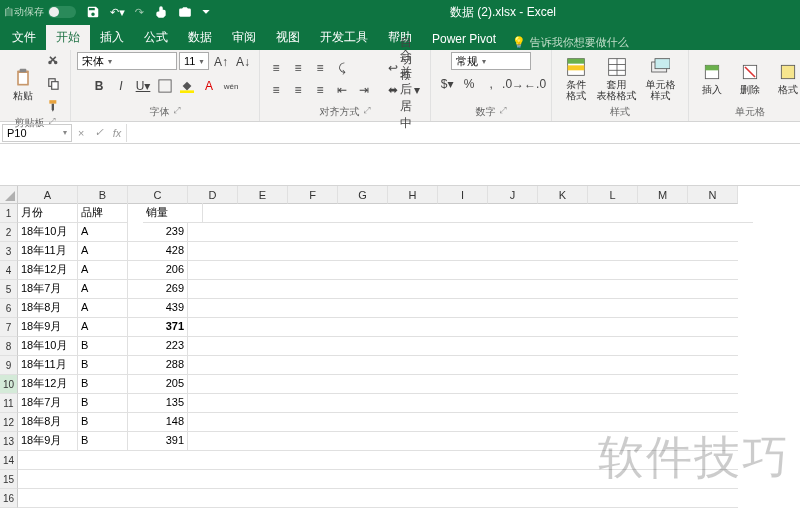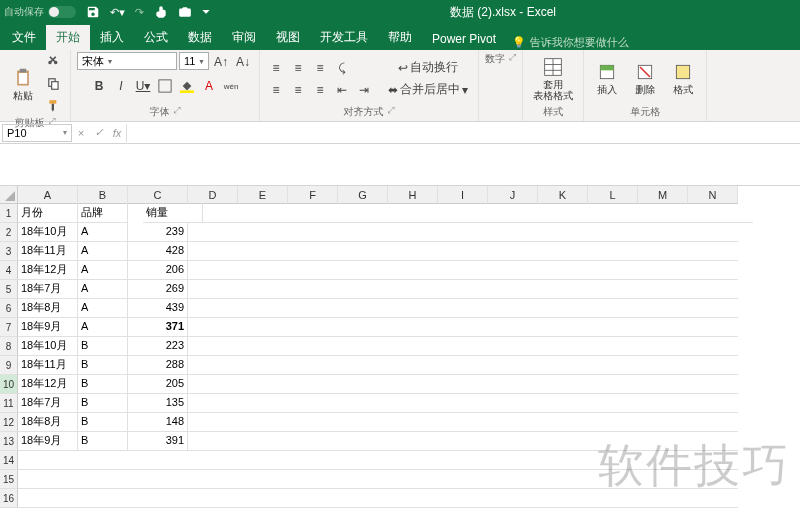--- a/index.html
+++ b/index.html
@@ -40,21 +40,21 @@
 .corner { width: 18px; height: 18px; background: #f0f0f0; border-right: 1px solid #ccc; border-bottom: 1px solid #ccc; position: relative; }
 .corner::after { content: ""; position: absolute; right: 2px; bottom: 2px; border: 5px solid transparent; border-right-color: #b0b0b0; border-bottom-color: #b0b0b0; }
 .rh { width: 18px; height: 19px; background: #f0f0f0; border-right: 1px solid #ccc; border-bottom: 1px solid #e0e0e0; text-align: center; font-size: 10px; color: #333; line-height: 19px; }
 .rh.sel { background: #d4ead8; }
 .cols { display: flex; flex-direction: column; }
 .colheads { display: flex; height: 18px; }
 .ch { background: #f0f0f0; border-right: 1px solid #e0e0e0; border-bottom: 1px solid #ccc; text-align: center; font-size: 11px; color: #333; line-height: 18px; }
 .datarow { display: flex; height: 19px; align-items: flex-end; }
 .cell { border-right: 1px solid #e0e0e0; border-bottom: 1px solid #e0e0e0; font-size: 11px; padding: 0 3px; line-height: 19px; overflow: hidden; white-space: nowrap; }
 .cell.num { text-align: right; }
-.watermark { position: absolute; right: 10px; bottom: 16px; font-size: 46px; color: rgba(0,0,0,0.2); font-family: "SimHei","Microsoft YaHei"; pointer-events: none; letter-spacing: 2px; }
+.watermark { position: absolute; right: 10px; bottom: 24px; font-size: 46px; color: rgba(0,0,0,0.2); font-family: "SimHei","Microsoft YaHei"; pointer-events: none; letter-spacing: 2px; }
 </style>
 </head>
 <body>
 
 <div class="titlebar">
   <div class="qat">
     <div class="autosave">
       <span>自动保存</span>
       <div class="toggle"></div>
     </div>
@@ -191,37 +191,64 @@
         <div class="row sbtn" style="width:auto;padding:0 4px"><span>⬌</span><span>合并后居中</span>▾</div>
       </div>
     </div>
     <div class="group-label">
         <span>对齐方式</span>
         <span class="launcher">⤢</span>
       </div>
   </div>
 
   <div class="group">
+    <div class="group-body col" style="gap:4px">
+      <div class="dd" style="width:80px">
+          <span>常规</span>
+        </div>
+      <div class="row">
+        <div class="sbtn">$▾</div>
+        <div class="sbtn">%</div>
+        <div class="sbtn">,</div>
+        <div class="sbtn">.0→</div>
+        <div class="sbtn">←.0</div>
+      </div>
+    </div>
     <div class="group-label">
         <span>数字</span>
         <span class="launcher">⤢</span>
       </div>
   </div>
 
   <div class="group">
     <div class="group-body">
+      <div class="big-btn">
+          <svg viewBox="0 0 24 24">
+            <rect x="2" y="2" width="20" height="20" fill="#fff" stroke="#555"></rect>
+            <rect x="2" y="2" width="20" height="6" fill="#6ab04c"></rect>
+            <rect x="2" y="10" width="20" height="6" fill="#f9ca24"></rect>
+          </svg>
+          <span>条件格式</span>
+        </div>
       <div class="big-btn">
           <svg viewBox="0 0 24 24">
             <rect x="2" y="2" width="20" height="20" fill="#fff" stroke="#555"></rect>
             <line x1="2" y1="9" x2="22" y2="9" stroke="#555"></line>
             <line x1="2" y1="16" x2="22" y2="16" stroke="#555"></line>
             <line x1="12" y1="2" x2="12" y2="22" stroke="#555"></line>
           </svg>
           <span style="white-space:pre">套用
 表格格式</span>
+        </div>
+      <div class="big-btn">
+          <svg viewBox="0 0 24 24">
+            <rect x="2" y="6" width="18" height="12" fill="#eee" stroke="#555"></rect>
+            <rect x="6" y="2" width="18" height="12" fill="#c7ecee" stroke="#555"></rect>
+          </svg>
+          <span>单元格样式</span>
         </div>
     </div>
     <div class="group-label">
         <span>样式</span>
       </div>
   </div>
 
   <div class="group">
     <div class="group-body">
       <div class="big-btn">

